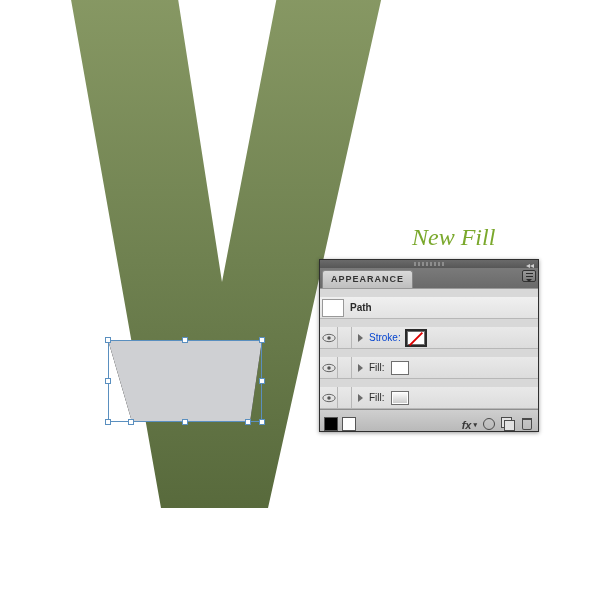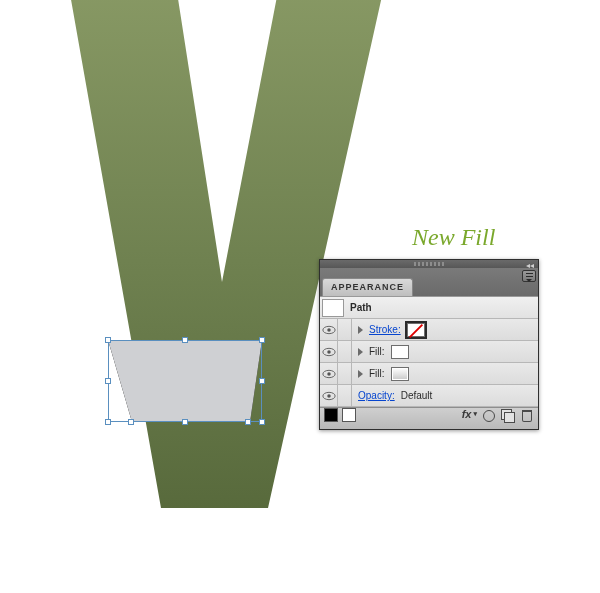--- a/index.html
+++ b/index.html
@@ -38,21 +38,21 @@
   }
   .panel-grip .dots {
     position: absolute; left: 50%; top: 2px; transform: translateX(-50%);
     width: 30px; height: 4px;
     background: repeating-linear-gradient(90deg,#8d8d8d 0 2px,transparent 2px 4px);
   }
   .panel-grip .arrows {
     position: absolute; right: 4px; top: 1px; font-size: 8px; color: #cfcfcf;
   }
   .tabbar {
-    height: 28px;
+    height: 20px;
     background: linear-gradient(#7a7a7a,#6a6a6a);
     display: flex; align-items: flex-end;
     padding-left: 2px;
   }
   .tab {
     background: linear-gradient(#d9d9d9,#bfbfbf);
     border: 1px solid #888;
     border-bottom: none;
     border-radius: 3px 3px 0 0;
     height: 18px;
@@ -80,32 +80,33 @@
   .rows {
     background: #d8d8d8;
     border-top: 1px solid #999;
   }
   .row {
     display: flex;
     align-items: center;
     height: 22px;
     border-bottom: 1px solid #b7b7b7;
     background: linear-gradient(#e9e9e9,#dcdcdc);
+    margin-top: 8px;
   }
   .row .eye {
     width: 18px; height: 22px; display:flex; align-items:center; justify-content:center;
     border-right: 1px solid #b7b7b7;
   }
   .row .spacer {
     width: 14px; height: 22px; border-right: 1px solid #b7b7b7;
   }
   .row .content {
     flex: 1; display: flex; align-items: center; gap: 6px; padding-left: 6px;
   }
-  .row .link { color: #0645cf; text-decoration: underline; text-underline-offset: 1px; }
+  .row .link { color: #0645cf; text-underline-offset: 1px; }
   .row .discl {
     width:0;height:0;border-top:4px solid transparent;border-bottom:4px solid transparent;border-left:5px solid #6b6b6b;
   }
   .row.header {
     background: linear-gradient(#f0f0f0,#e2e2e2);
   }
   .row.header .thumb {
     width: 22px; height: 18px; background: #fff; border: 1px solid #999; margin: 0 6px 0 2px;
   }
   .row.header .title { font-weight: bold; font-size: 10px; }
@@ -125,21 +126,21 @@
   .swatch.gradient {
     background: linear-gradient(180deg,#fff,#c8c8c8);
   }
   .swatch.selected {
     outline: 2px solid #2a2a2a;
   }
   .footer {
     height: 22px;
     background: linear-gradient(#cfcfcf,#b9b9b9);
     border-top: 1px solid #8e8e8e;
-    display: flex; align-items: flex-start;
+    display: flex; align-items: flex-end;
     padding: 0 4px;
     gap: 4px;
   }
   .fsw {
     width: 14px; height: 14px; border:1px solid #555; background:#000;
   }
   .fsw.white { background:#fff; }
   .fspacer { flex: 1; }
   .fx {
     font-style: italic; font-weight: bold; font-size: 11px; color:#3a3a3a;
@@ -266,33 +267,20 @@
             </svg>
         </div>
         <div class="spacer"></div>
         <div class="content">
           <span class="discl"></span>
           <span>Fill:</span>
           <span class="swatch gradient"></span>
         </div>
       </div>
 
-      <div class="row">
-        <div class="eye">
-          <svg viewBox="0 0 16 10">
-              <ellipse cx="8" cy="5" rx="7" ry="4.2" fill="none" stroke="#555" stroke-width="1"></ellipse>
-              <circle cx="8" cy="5" r="2" fill="#555"></circle>
-            </svg>
-        </div>
-        <div class="spacer"></div>
-        <div class="content">
-          <span class="link">Opacity:</span>
-          <span>Default</span>
-        </div>
-      </div>
 
     </div>
 
     <div class="footer">
       <div class="fsw"></div>
       <div class="fsw white"></div>
       <div class="fspacer"></div>
       <div class="fx">
         <span>fx</span>
           <span class="tiny">▾</span>

